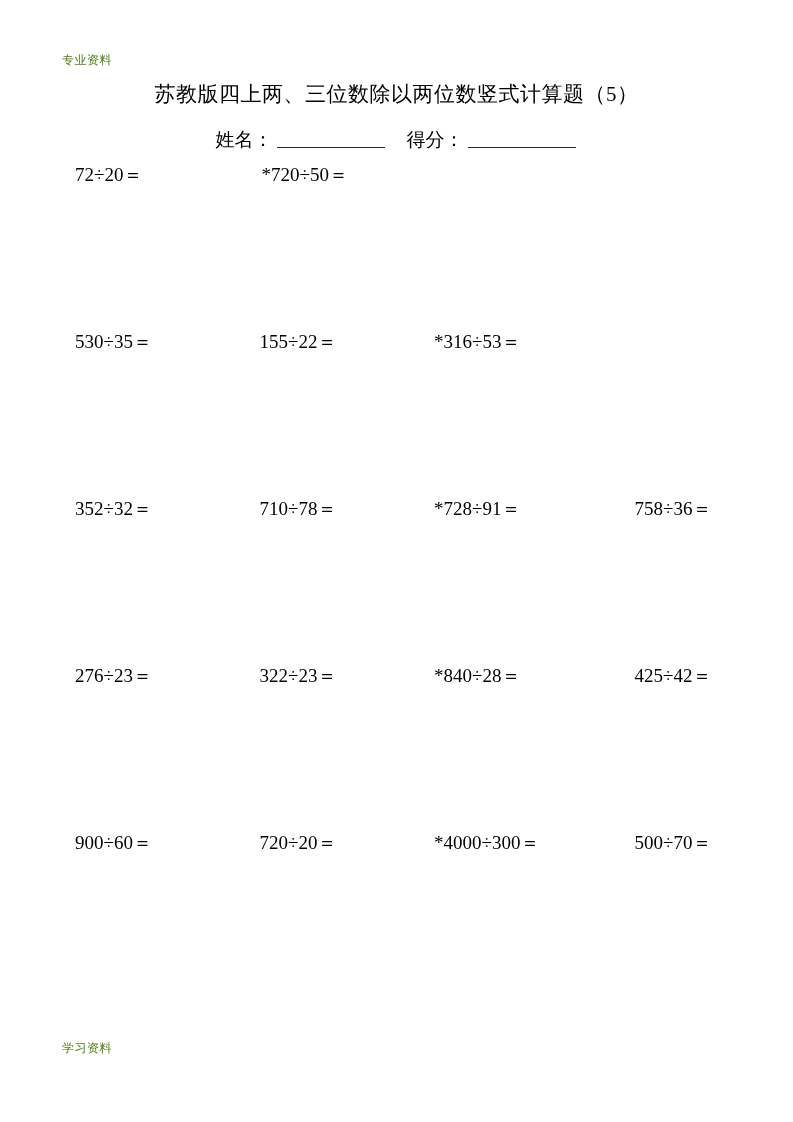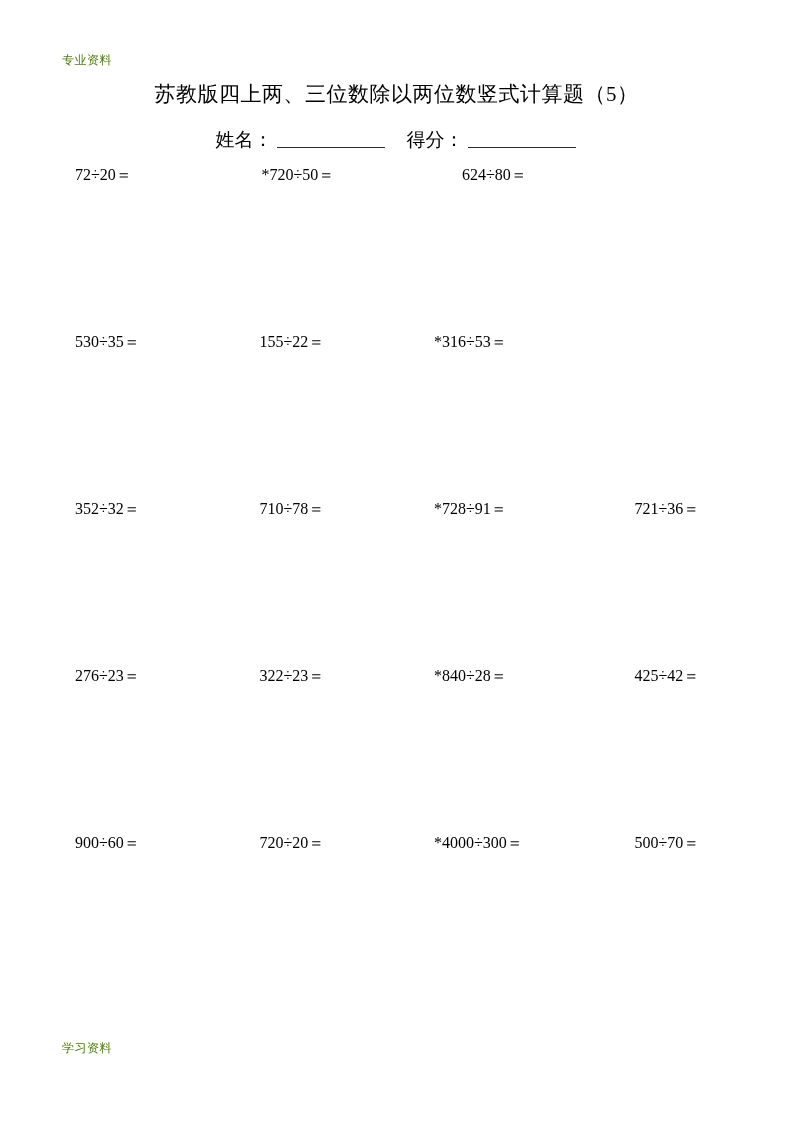--- a/index.html
+++ b/index.html
@@ -85,21 +85,21 @@
     width: 690px;
   }
   .problem-row {
     display: flex;
     width: 100%;
     height: 167px;
   }
   .problem-cell {
     width: 25%;
     box-sizing: border-box;
-    font-size: 16px;
+    font-size: 19px;
     line-height: 26px;
     white-space: nowrap;
     height: 26px;
   }
   .problem-cell.c0 { padding-left: 20px;  }
   .problem-cell.c1 { padding-left: 32px;  }
   .problem-cell.c2 { padding-left: 34px;  }
   .problem-cell.c3 { padding-left: 62px;  }
 </style>
 </head>
@@ -113,34 +113,33 @@
 
   <div class="info-line">
     <span class="field-label">姓名：</span><span class="blank"></span><span class="gap"></span><span class="field-label">得分：</span><span class="blank"></span>
   </div>
 
   <div class="problem-grid">
 
     <div class="problem-row">
       <div class="problem-cell c0">72÷20＝</div>
       <div class="problem-cell c2">*720÷50＝</div>
-      <div class="problem-cell c3">624÷80＝</div>
     </div>
 
     <div class="problem-row">
       <div class="problem-cell c0">530÷35＝</div>
       <div class="problem-cell c1">155÷22＝</div>
       <div class="problem-cell c2">*316÷53＝</div>
     </div>
 
     <div class="problem-row">
       <div class="problem-cell c0">352÷32＝</div>
       <div class="problem-cell c1">710÷78＝</div>
       <div class="problem-cell c2">*728÷91＝</div>
-      <div class="problem-cell c3">721÷36＝</div>
+      <div class="problem-cell c3">758÷36＝</div>
     </div>
 
     <div class="problem-row">
       <div class="problem-cell c0">276÷23＝</div>
       <div class="problem-cell c1">322÷23＝</div>
       <div class="problem-cell c2">*840÷28＝</div>
       <div class="problem-cell c3">425÷42＝</div>
     </div>
 
     <div class="problem-row">

